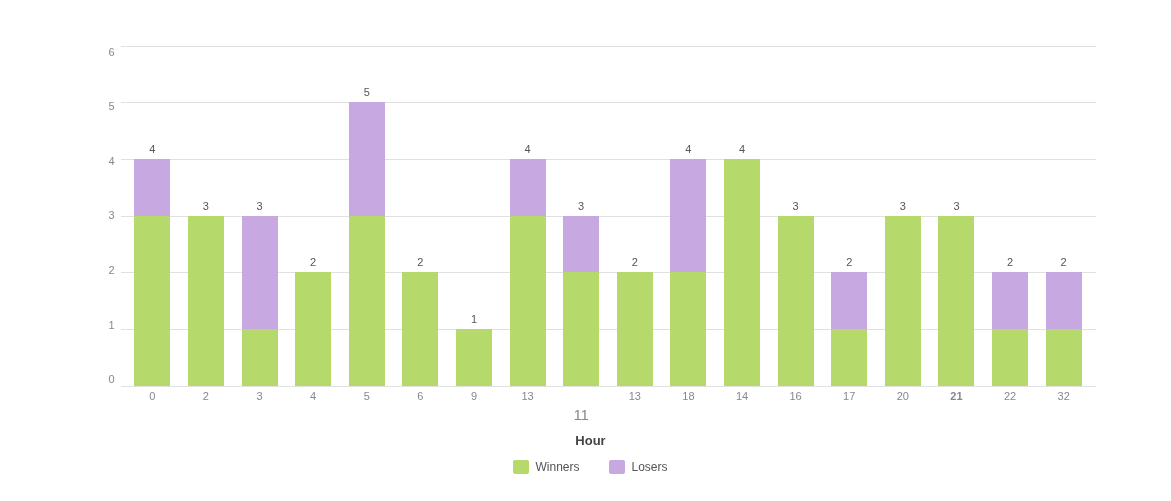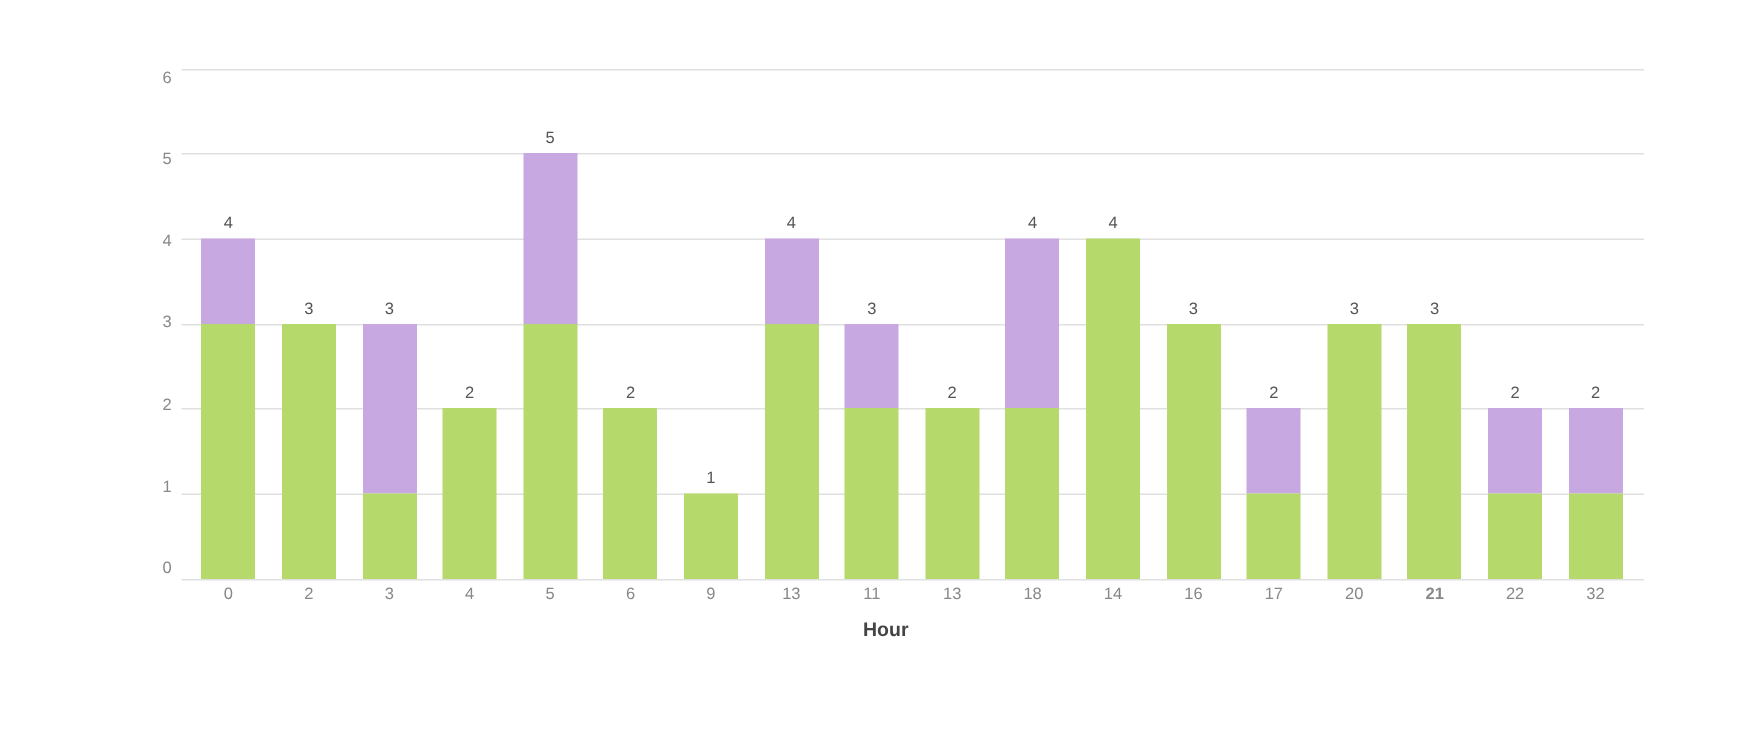--- a/index.html
+++ b/index.html
@@ -204,29 +204,39 @@
 
       <div id="x-labels" style="display:flex; justify-content:space-around; padding:0 5px; margin-top:4px;">
       <div style="flex: 1 1 0%; max-width: 52px; text-align: center; font-size: 11px; color: rgb(136, 136, 136);">0</div>
           <div style="flex: 1 1 0%; max-width: 52px; text-align: center; font-size: 11px; color: rgb(136, 136, 136);">2</div>
           <div style="flex: 1 1 0%; max-width: 52px; text-align: center; font-size: 11px; color: rgb(136, 136, 136);">3</div>
           <div style="flex: 1 1 0%; max-width: 52px; text-align: center; font-size: 11px; color: rgb(136, 136, 136);">4</div>
           <div style="flex: 1 1 0%; max-width: 52px; text-align: center; font-size: 11px; color: rgb(136, 136, 136);">5</div>
           <div style="flex: 1 1 0%; max-width: 52px; text-align: center; font-size: 11px; color: rgb(136, 136, 136);">6</div>
           <div style="flex: 1 1 0%; max-width: 52px; text-align: center; font-size: 11px; color: rgb(136, 136, 136);">9</div>
           <div style="flex: 1 1 0%; max-width: 52px; text-align: center; font-size: 11px; color: rgb(136, 136, 136);">13</div>
-          <div style="flex: 1 1 0%; max-width: 52px; text-align: center; font-size: 11px; color: rgb(136, 136, 136);">11</div>
+          <div style="flex: 1 1 0%; max-width: 52px; text-align: center; font-size: 15px; color: rgb(136, 136, 136); margin-top: 16px;">11</div>
           <div style="flex: 1 1 0%; max-width: 52px; text-align: center; font-size: 11px; color: rgb(136, 136, 136);">13</div>
           <div style="flex: 1 1 0%; max-width: 52px; text-align: center; font-size: 11px; color: rgb(136, 136, 136);">18</div>
           <div style="flex: 1 1 0%; max-width: 52px; text-align: center; font-size: 11px; color: rgb(136, 136, 136);">14</div>
           <div style="flex: 1 1 0%; max-width: 52px; text-align: center; font-size: 11px; color: rgb(136, 136, 136);">16</div>
           <div style="flex: 1 1 0%; max-width: 52px; text-align: center; font-size: 11px; color: rgb(136, 136, 136);">17</div>
           <div style="flex: 1 1 0%; max-width: 52px; text-align: center; font-size: 11px; color: rgb(136, 136, 136);">20</div>
           <div style="flex: 1 1 0%; max-width: 52px; text-align: center; font-size: 11px; color: rgb(136, 136, 136); font-weight: bold;">21</div>
           <div style="flex: 1 1 0%; max-width: 52px; text-align: center; font-size: 11px; color: rgb(136, 136, 136);">22</div>
           <div style="flex: 1 1 0%; max-width: 52px; text-align: center; font-size: 11px; color: rgb(136, 136, 136);">32</div>
         </div>
     </div>
   </div>
 
   <div class="x-axis-title">Hour</div>
 
+  <div class="legend">
+    <div class="legend-item">
+      <div class="legend-swatch" style="background:#b5d96a;"></div>
+      <span>Winners</span>
+    </div>
+    <div class="legend-item">
+      <div class="legend-swatch" style="background:#c8a8e0;"></div>
+      <span>Losers</span>
+    </div>
+  </div>
 </div>
 
 </body></html>

